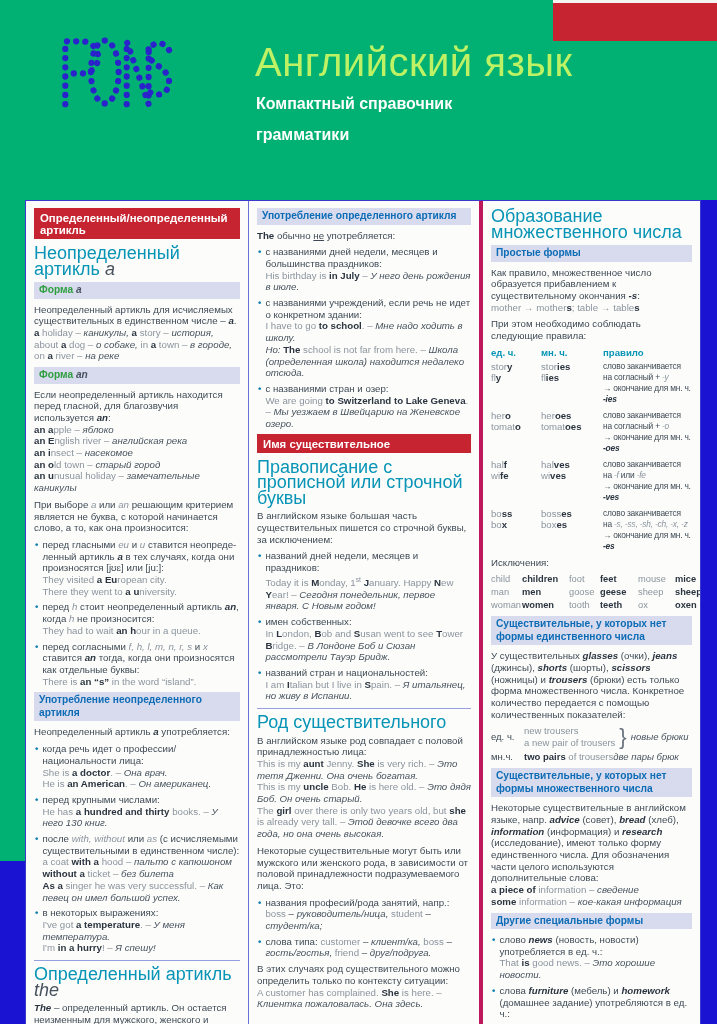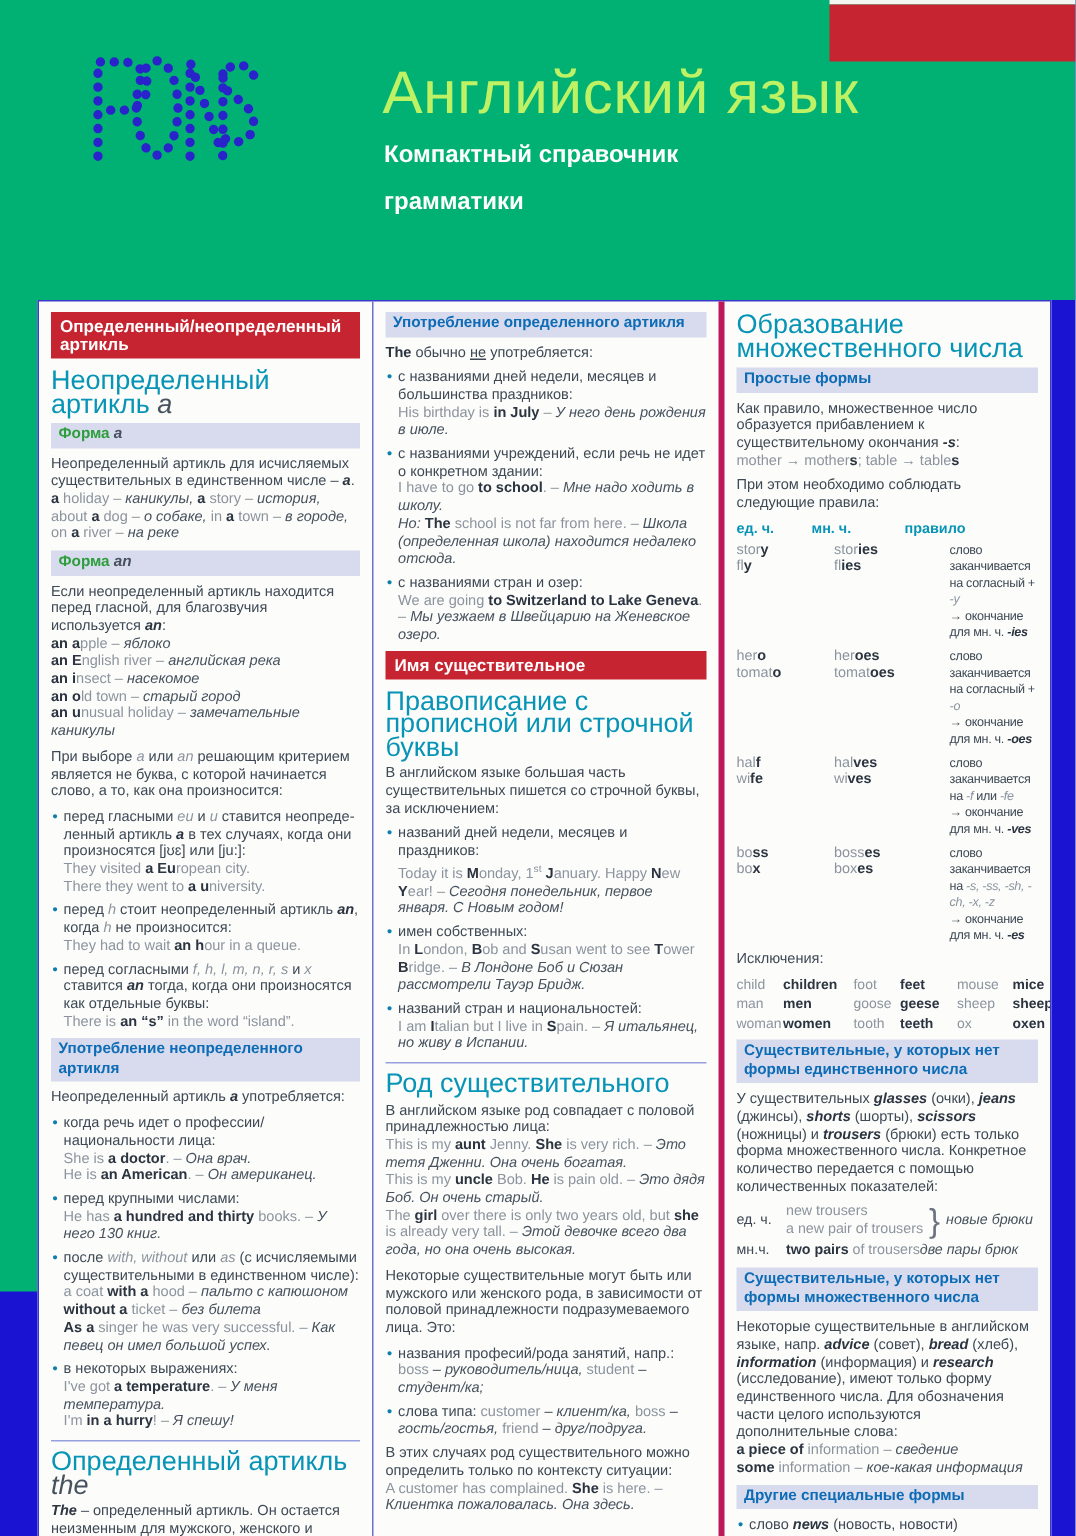--- a/index.html
+++ b/index.html
@@ -29,21 +29,21 @@
   .litext{flex:1;white-space:pre-wrap;}
   .sb{font-weight:bold;color:#2b3440;}
   .sg{color:#8b939e;}
   .si{font-style:italic;color:#47525e;}
   .sbi{font-weight:bold;font-style:italic;color:#2b3440;}
   .sgi{color:#8b939e;font-style:italic;}
   .su{text-decoration:underline;}
   .ssup{vertical-align:super;font-size:6.8px;color:#8b939e;}
   .hrx{height:1px;background:#97a0de;margin:6px 0 6px;}
   .ptable{margin:1px 0 5px;}
-  .ptable .trow{display:grid;grid-template-columns:50px 62px 1fr;margin-bottom:5px;gap:15px;}
+  .ptable .trow{display:grid;grid-template-columns:50px 62px 1fr;margin-bottom:5px;}
   .ptable .thead{display:grid;grid-template-columns:50px 62px 1fr;color:#0894b6;font-weight:bold;font-size:9.6px;margin-bottom:3px;}
   .ptable .wcell{font-size:9.6px;line-height:11.4px;}
   .ptable .rcell{font-size:8.4px;line-height:11px;letter-spacing:-.2px;color:#3e4955;white-space:pre-wrap;}
   .extable{display:grid;grid-template-columns:31px 47px 31px 38px 37px auto;font-size:9.3px;line-height:12.6px;margin:0 0 5px;}
   .pairs{font-size:9.5px;line-height:11.6px;margin:1px 0 6px;color:#3e4955;}
   .prow{display:flex;align-items:center;margin-bottom:2px;}
   .plabel{width:33px;flex:none;}
   .plines{flex:none;}
   .pbrace{font-size:22px;font-weight:100;color:#6b7480;margin:0 4px;line-height:20px;}
   .pres{font-style:italic;color:#47525e;}
@@ -169,21 +169,21 @@
       </div>
       <div class="li">
         <span class="bullet">•</span>
         <div class="litext"><span>названий стран и национальностей:
 </span><span class="sg">I am </span><span class="sb">I</span><span class="sg">talian but I live in </span><span class="sb">S</span><span class="sg">pain. – </span><span class="si">Я итальянец, но живу в Испании.</span></div>
       </div>
       <div class="hrx"></div>
       <div class="h2x"><span>Род существительного</span></div>
       <div class="p"><span>В английском языке род совпадает с половой принадлежностью лица:
 </span><span class="sg">This is my </span><span class="sb">aunt</span><span class="sg"> Jenny. </span><span class="sb">She</span><span class="sg"> is very rich. – </span><span class="si">Это тетя Дженни. Она очень богатая.</span><span>
-</span><span class="sg">This is my </span><span class="sb">uncle</span><span class="sg"> Bob. </span><span class="sb">He</span><span class="sg"> is pain old. – </span><span class="si">Это дядя Боб. Он очень старый.</span><span>
+</span><span class="sg">This is my </span><span class="sb">uncle</span><span class="sg"> Bob. </span><span class="sb">He</span><span class="sg"> is here old. – </span><span class="si">Это дядя Боб. Он очень старый.</span><span>
 </span><span class="sg">The </span><span class="sb">girl</span><span class="sg"> over there is only two years old, but </span><span class="sb">she</span><span class="sg"> is already very tall. – </span><span class="si">Этой девочке всего два года, но она очень высокая.</span></div>
       <div class="p"><span>Некоторые существительные могут быть или мужского или женского рода, в зависимости от половой принадлежности подразумеваемого лица. Это:</span></div>
       <div class="li">
         <span class="bullet">•</span>
         <div class="litext"><span>названия професий/рода занятий, напр.: </span><span class="sg">boss</span><span> – </span><span class="si">руководитель/ница,</span><span class="sg"> student</span><span> – </span><span class="si">студент/ка;</span></div>
       </div>
       <div class="li">
         <span class="bullet">•</span>
         <div class="litext"><span>слова типа: </span><span class="sg">customer</span><span> – </span><span class="si">клиент/ка,</span><span class="sg"> boss</span><span> – </span><span class="si">гость/гостья,</span><span class="sg"> friend</span><span> – </span><span class="si">друг/подруга.</span></div>
       </div>

